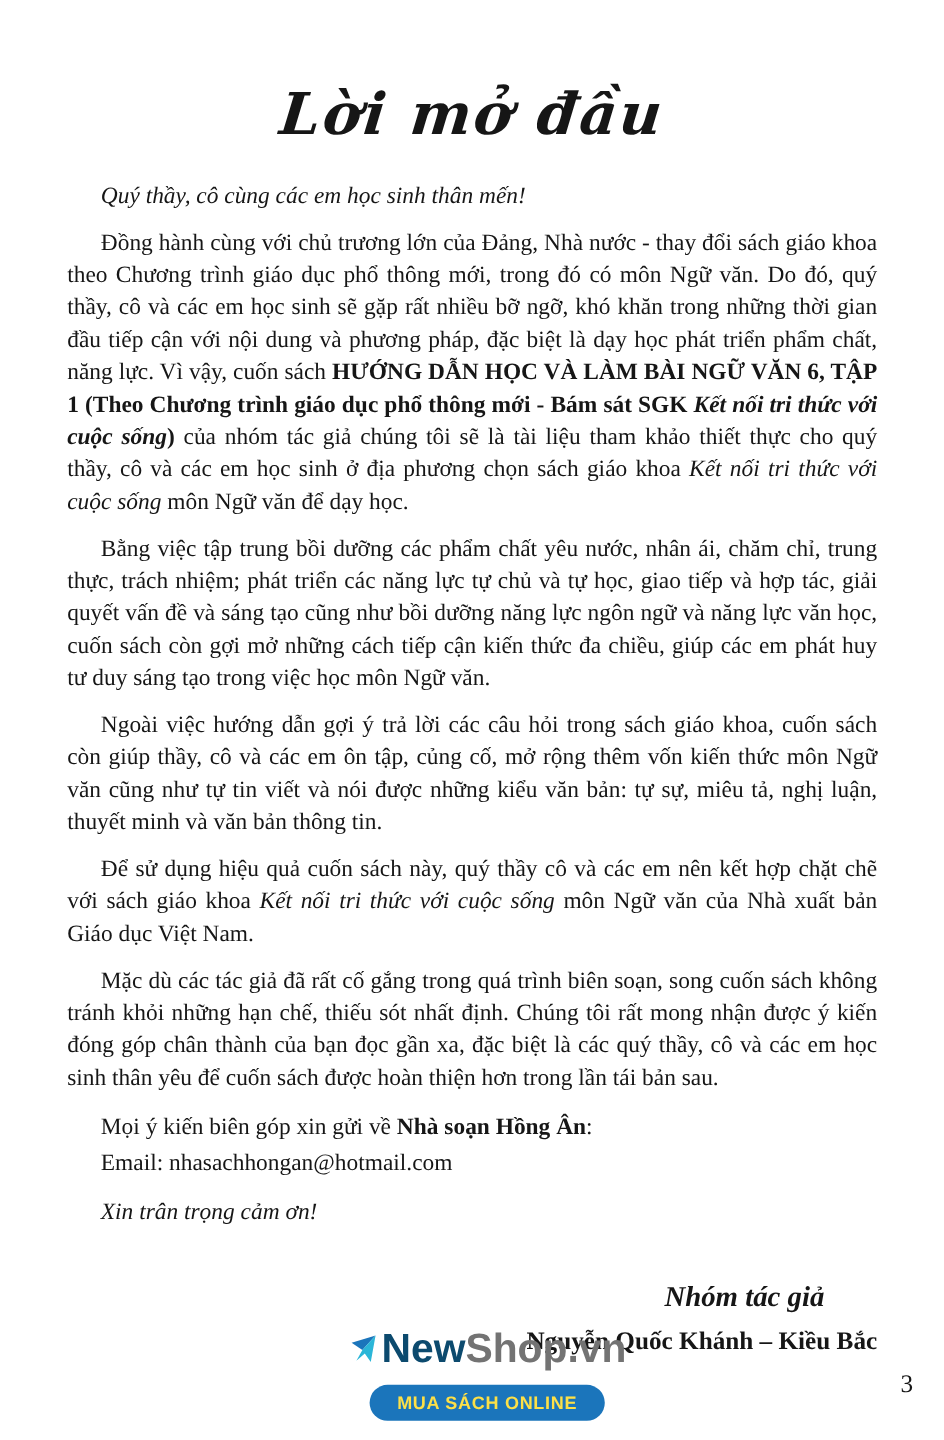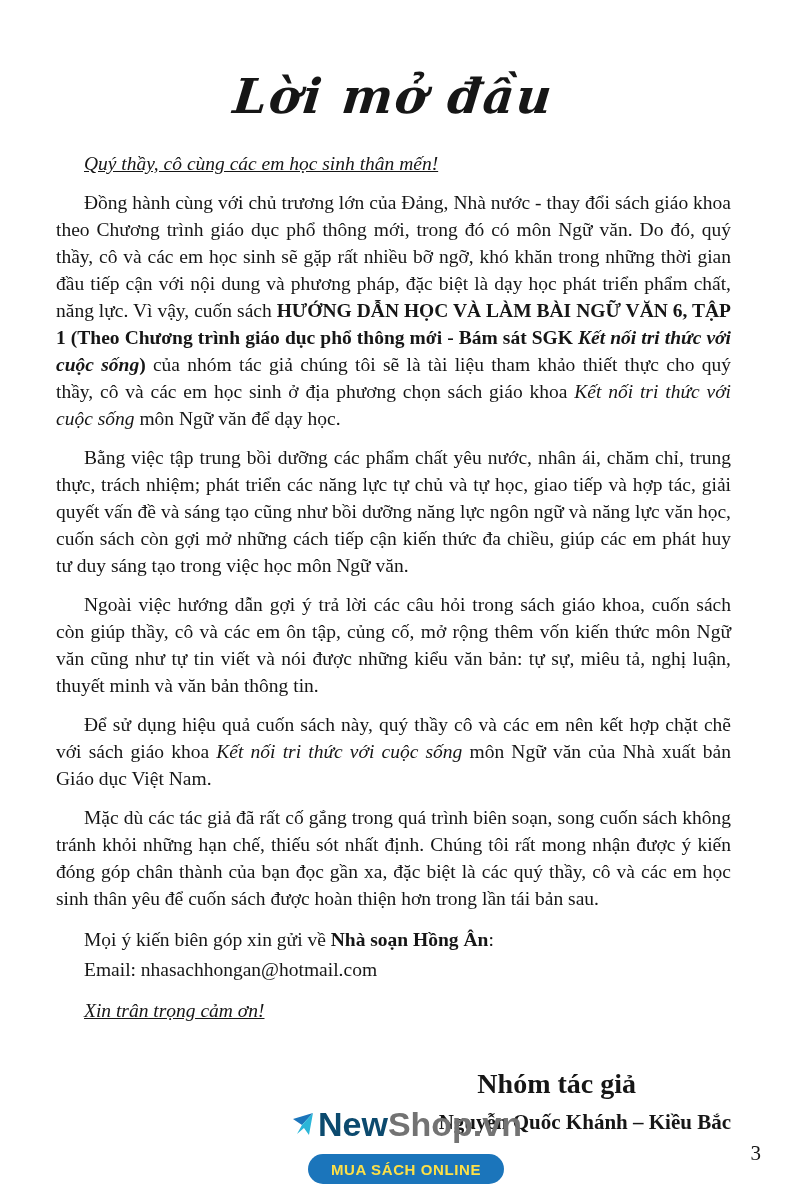--- a/index.html
+++ b/index.html
@@ -24,37 +24,38 @@
     letter-spacing: 2px;
     transform: skewX(-6deg);
   }
   .para {
     font-size: 19.5px;
     line-height: 27px;
     text-align: justify;
     text-indent: 28px;
     margin: 0 0 12px 0;
   }
-  .no-justify { text-align: left; text-decoration: underline; }
+  .no-justify { text-align: left; }
   .italic { font-style: italic; }
   .bold { font-weight: bold; }
   .bold-italic { font-weight: bold; font-style: italic; }
   .contact-line {
     font-size: 19.5px;
     line-height: 27px;
     text-indent: 28px;
     margin: 0 0 3px 0;
   }
   .contact-block { margin-top: 14px; margin-bottom: 14px; }
   .thanks { }
   .signature { margin-top: 44px; text-align: right; }
   .sig-role {
-    font-size: 28px;
+    font-size: 24px;
     font-weight: bold;
-    margin: 0 95px 10px 0;
+    font-style: italic;
+    margin: 0 44px 10px 0;
   }
   .sig-authors {
     font-size: 21px;
     font-weight: bold;
     margin: 0 0 0 0;
   }
   .footer-logo {
     position: absolute;
     left: 292px;
     top: 1100px;

